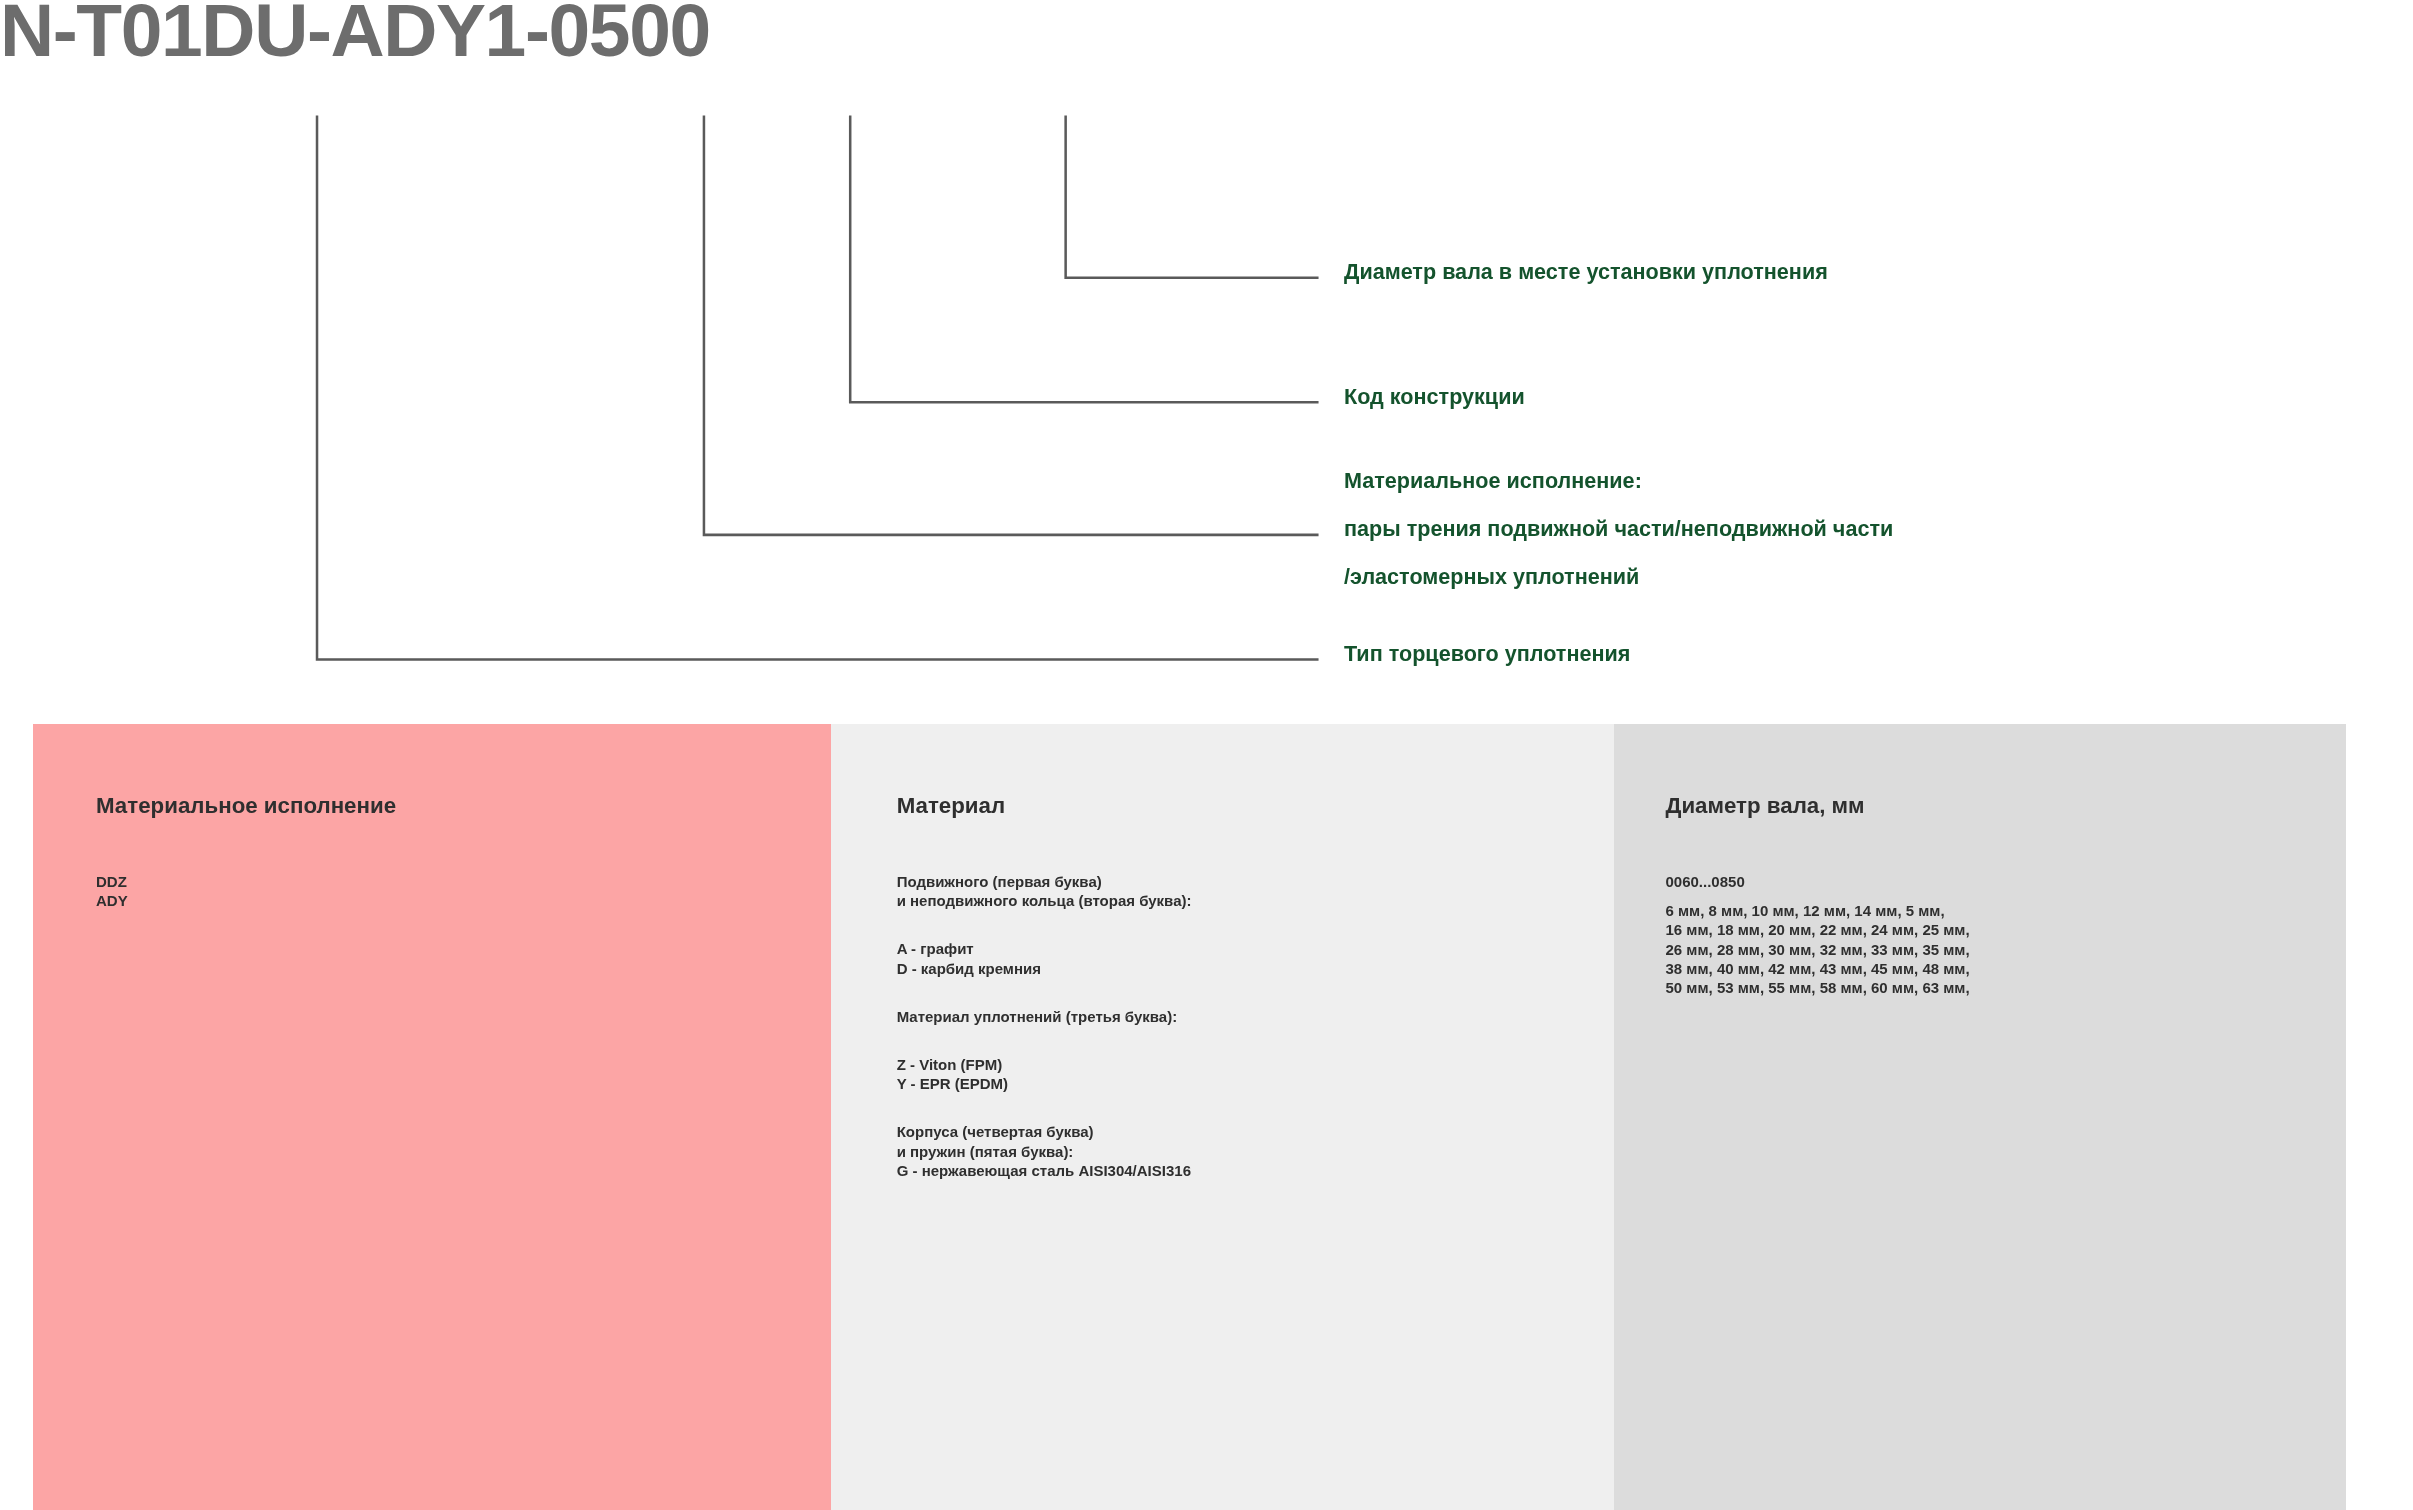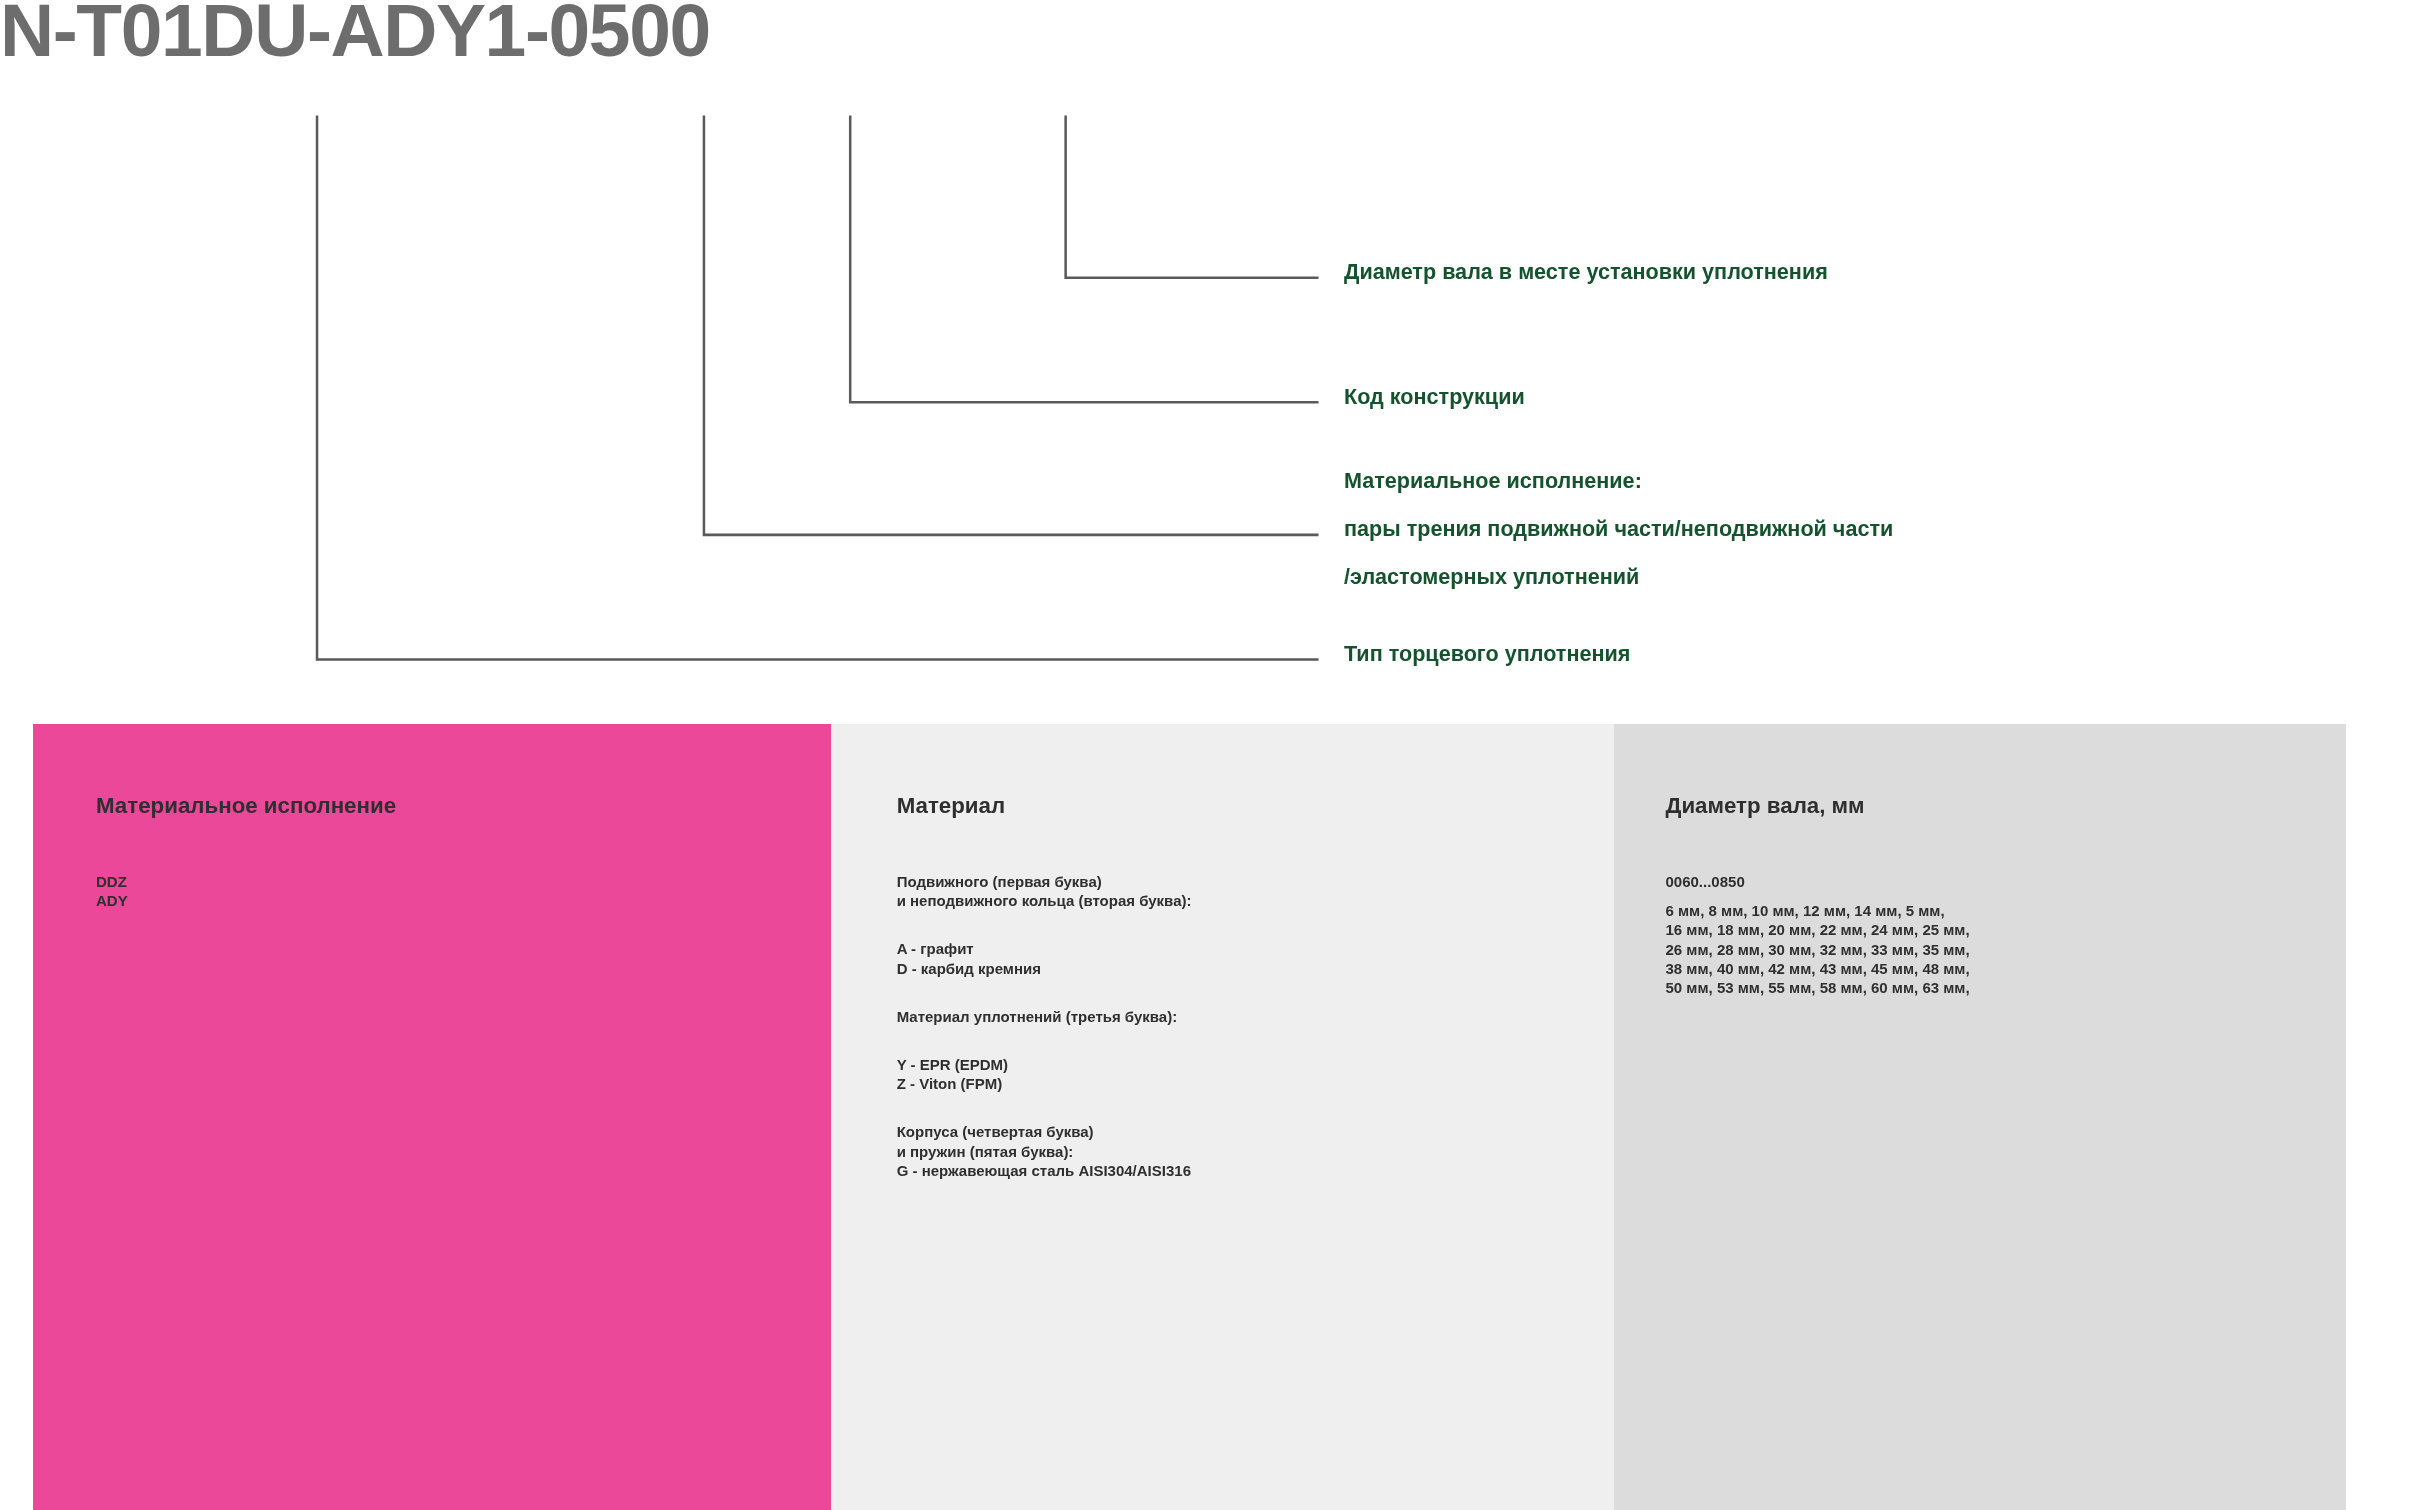--- a/index.html
+++ b/index.html
@@ -56,21 +56,21 @@
     display: flex;
     flex-direction: row;
   }
   .panel {
     position: relative;
     height: 100%;
     box-sizing: border-box;
   }
   .panel-a {
     width: 808px;
-    background: #ec4899;
+    background: #fca5a5;
   }
   .panel-b {
     width: 793px;
     background: #efefef;
   }
   .panel-c {
     width: 742px;
     background: #dcdcdc;
   }
 
@@ -146,22 +146,22 @@
 
       <div class="panel-line">A - графит</div>
       <div class="panel-line">D - карбид кремния</div>
 
       <div class="gap-md"></div>
 
       <div class="panel-line">Материал уплотнений  (третья буква):</div>
 
       <div class="gap-md"></div>
 
+      <div class="panel-line">Z - Viton (FPM)</div>
       <div class="panel-line">Y - EPR (EPDM)</div>
-      <div class="panel-line">Z - Viton (FPM)</div>
 
       <div class="gap-md"></div>
 
       <div class="panel-line">Корпуса (четвертая буква)</div>
       <div class="panel-line">и пружин (пятая буква):</div>
       <div class="panel-line">G - нержавеющая сталь AISI304/AISI316</div>
     </div>
   </div>
 
   <div class="panel panel-c">

